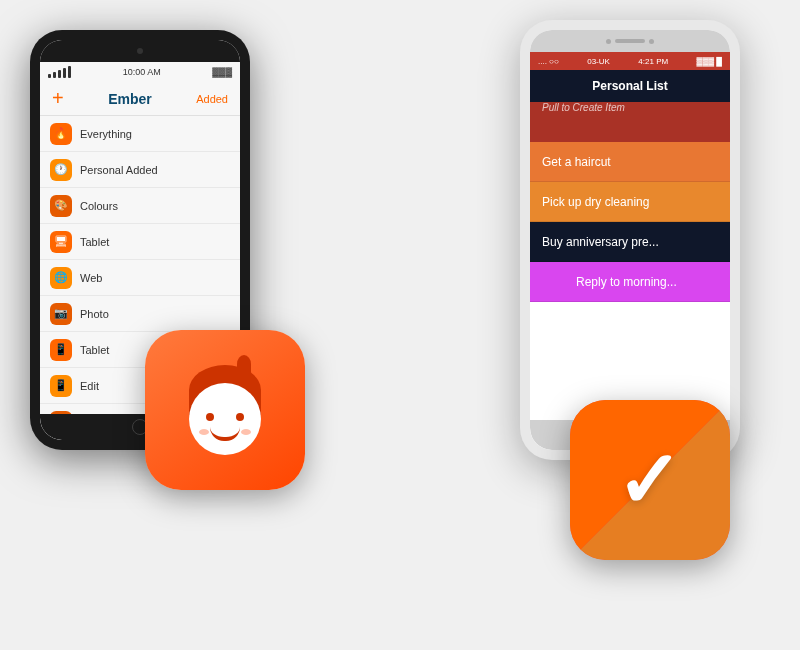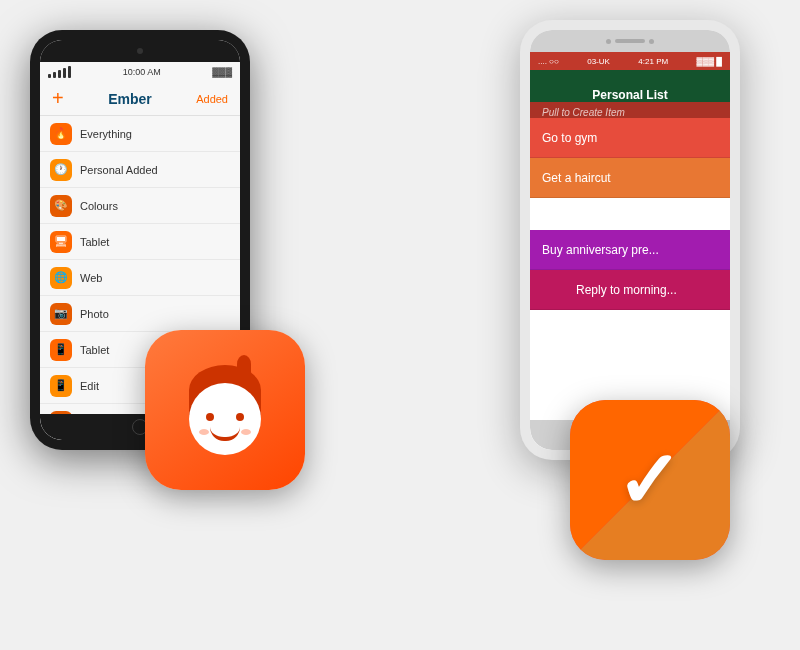--- a/index.html
+++ b/index.html
@@ -176,36 +176,36 @@
       background: #c0392b;
       height: 18px;
       display: flex;
       align-items: center;
       justify-content: space-between;
       padding: 0 8px;
       font-size: 8px;
       color: white;
     }
     .nav-bar-right {
-      background: #14532d;
+      background: #0f172a;
       height: 32px;
       display: flex;
-      align-items: flex-end;
+      align-items: center;
       justify-content: center;
     }
     .nav-bar-right .title {
       font-size: 12px;
       font-weight: 600;
       color: white;
     }
     .pull-to-create {
       background: #a93226;
-      height: 16px;
-      display: flex;
-      align-items: flex-end;
+      height: 40px;
+      display: flex;
+      align-items: flex-start;
       padding: 0 12px;
     }
     .pull-to-create span {
       font-size: 10px;
       color: rgba(255,255,255,0.7);
       font-style: italic;
     }
     .todo-list {
       flex: 1;
       overflow: hidden;
@@ -220,22 +220,22 @@
     .todo-item-label {
       font-size: 12px;
       color: white;
       font-weight: 400;
     }
     .todo-item.red1 { background: #e74c3c; }
     .todo-item.red2 { background: #e8533f; }
     .todo-item.orange1 { background: #e8663a; }
     .todo-item.orange2 { background: #e87733; align-items: center; }
     .todo-item.orange3 { background: #e8882d; }
-    .todo-item.orange4 { background: #a21caf; margin-top: 32px; }
-    .todo-item.orange5 { background: #be185d; padding-left: 46px; }
+    .todo-item.orange4 { background: #0f172a; }
+    .todo-item.orange5 { background: #d946ef; padding-left: 46px; }
     .phone-right .home-button {
       height: 30px;
       background: #d0d0d0;
       border-radius: 0 0 22px 22px;
       display: flex;
       align-items: center;
       justify-content: center;
     }
     .home-btn-circle {
       width: 18px;
@@ -490,25 +490,25 @@
         <span>4:21 PM</span>
         <span>▓▓▓ █</span>
       </div>
       <div class="nav-bar-right">
         <span class="title">Personal List</span>
       </div>
       <div class="pull-to-create">
         <span>Pull to Create Item</span>
       </div>
       <div class="todo-list">
-        <div class="todo-item red1">
-          <span class="todo-item-label">Go to gym</span>
-        </div>
         <div class="todo-item orange2">
           <span class="todo-item-label">Get a haircut</span>
+        </div>
+        <div class="todo-item orange3">
+          <span class="todo-item-label">Pick up dry cleaning</span>
         </div>
         <div class="todo-item orange4">
           <span class="todo-item-label">Buy anniversary pre...</span>
         </div>
         <div class="todo-item orange5">
           <span class="todo-item-label">Reply to morning...</span>
         </div>
       </div>
       <div class="home-button">
         <div class="home-btn-circle"></div>

